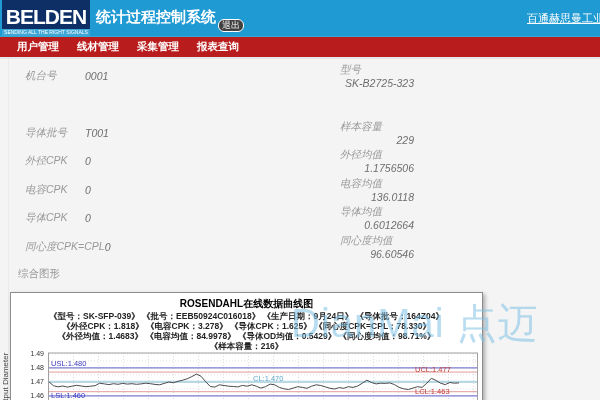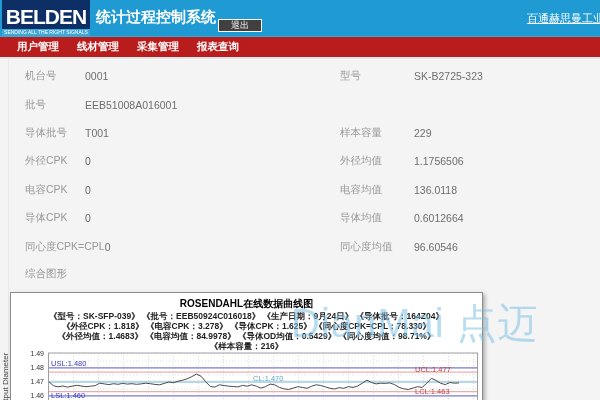--- a/index.html
+++ b/index.html
@@ -12,40 +12,40 @@
   .header{position:absolute;top:0;left:0;width:600px;height:38px;background:#1f9ad3;}
   .logo{position:absolute;left:2px;top:0;width:88px;height:36px;background:#0d2f66;
         display:flex;flex-direction:column;justify-content:flex-end;}
   .logo-brand{color:#fff;font-weight:bold;font-size:21px;letter-spacing:-1px;
         line-height:24px;text-align:center;}
   .logo-tag{background:#3fa7d6;color:#fff;font-size:5px;line-height:7px;width:100%;
         text-align:center;white-space:nowrap;overflow:hidden;}
   .app-title{position:absolute;left:96px;top:0;line-height:34px;color:#fff;
         font-size:15px;font-weight:bold;}
   .logout-btn{position:absolute;left:218px;top:19px;background:#404040;border:1px solid #fff;
-        color:#fff;font-size:9px;line-height:11px;padding:0 12px;border-radius:0;cursor:pointer;}
+        color:#fff;font-size:9px;line-height:11px;padding:0 3px;border-radius:6px;cursor:pointer;}
   .company-link{position:absolute;left:527px;top:11px;color:#fff;font-size:11px;
         text-decoration:underline;white-space:nowrap;cursor:pointer;}
   
   .nav{position:absolute;top:36px;left:0;width:600px;height:21px;background:#b91c1c;
        border-top:1px solid #36a8d2;box-sizing:border-box;display:flex;align-items:center;
        padding-left:13px;}
   .nav .tab{color:#fff;font-size:10.5px;font-weight:bold;margin-right:10px;padding:0 4px;cursor:pointer;}
   
   .content{position:absolute;top:57px;left:0;width:600px;height:343px;
        border-top:2px solid #e6e6e6;box-sizing:border-box;}
   .content-edge{position:absolute;left:8px;top:59px;height:341px;width:1px;background:#eaeaea;}
   .form{padding-top:3px;}
-  .frow{display:flex;align-items:center;height:28.4px;padding-left:25px;font-size:10.5px;}
+  .frow{display:flex;align-items:center;height:28.4px;padding-left:25px;font-size:10.5px;font-style:italic;}
   .lgroup{display:flex;width:315px;align-items:center;}
-  .rgroup{display:flex;align-items:center;}
+  .rgroup{display:flex;align-items:flex-end;flex-direction:column;}
   .flabel{color:#999;min-width:60px;}
   .rlabel{color:#999;min-width:74px;}
   .fvalue{color:#6e6e6e;}
-  .section-label{padding-left:25px;color:#999;font-size:10.5px;height:24px;line-height:24px;}
+  .section-label{padding-left:18px;color:#999;font-size:10.5px;height:24px;line-height:24px;}
   
   .chart-panel{position:absolute;left:10px;top:292px;width:473px;height:150px;background:#fff;
        border:1px solid #8c8c8c;box-shadow:2px 2px 4px rgba(0,0,0,0.3);box-sizing:border-box;}
   .chart-title{text-align:center;font-size:10px;font-weight:bold;color:#000;margin-top:4px;}
   .chart-info{text-align:center;font-size:8.5px;font-weight:bold;color:#222;line-height:10px;
        white-space:nowrap;}
   .plot-svg{position:absolute;left:36px;top:56px;}
   .ytick{position:absolute;left:12px;width:21px;text-align:right;font-size:7px;color:#333;
        line-height:9px;}
   .ylabel{position:absolute;left:-49px;top:83px;width:90px;height:12px;transform:rotate(-90deg);
@@ -81,24 +81,20 @@
         <div class="lgroup">
           <span class="flabel">机台号</span>
           <span class="fvalue">0001</span>
         </div>
         <div class="rgroup">
           <span class="rlabel">型号</span>
           <span class="fvalue">SK-B2725-323</span>
         </div>
       </div>
       <div class="frow">
-        <div class="lgroup">
-          <span class="flabel">批号</span>
-          <span class="fvalue">EEB51008A016001</span>
-        </div>
       </div>
       <div class="frow">
         <div class="lgroup">
           <span class="flabel">导体批号</span>
           <span class="fvalue">T001</span>
         </div>
         <div class="rgroup">
           <span class="rlabel">样本容量</span>
           <span class="fvalue">229</span>
         </div>

